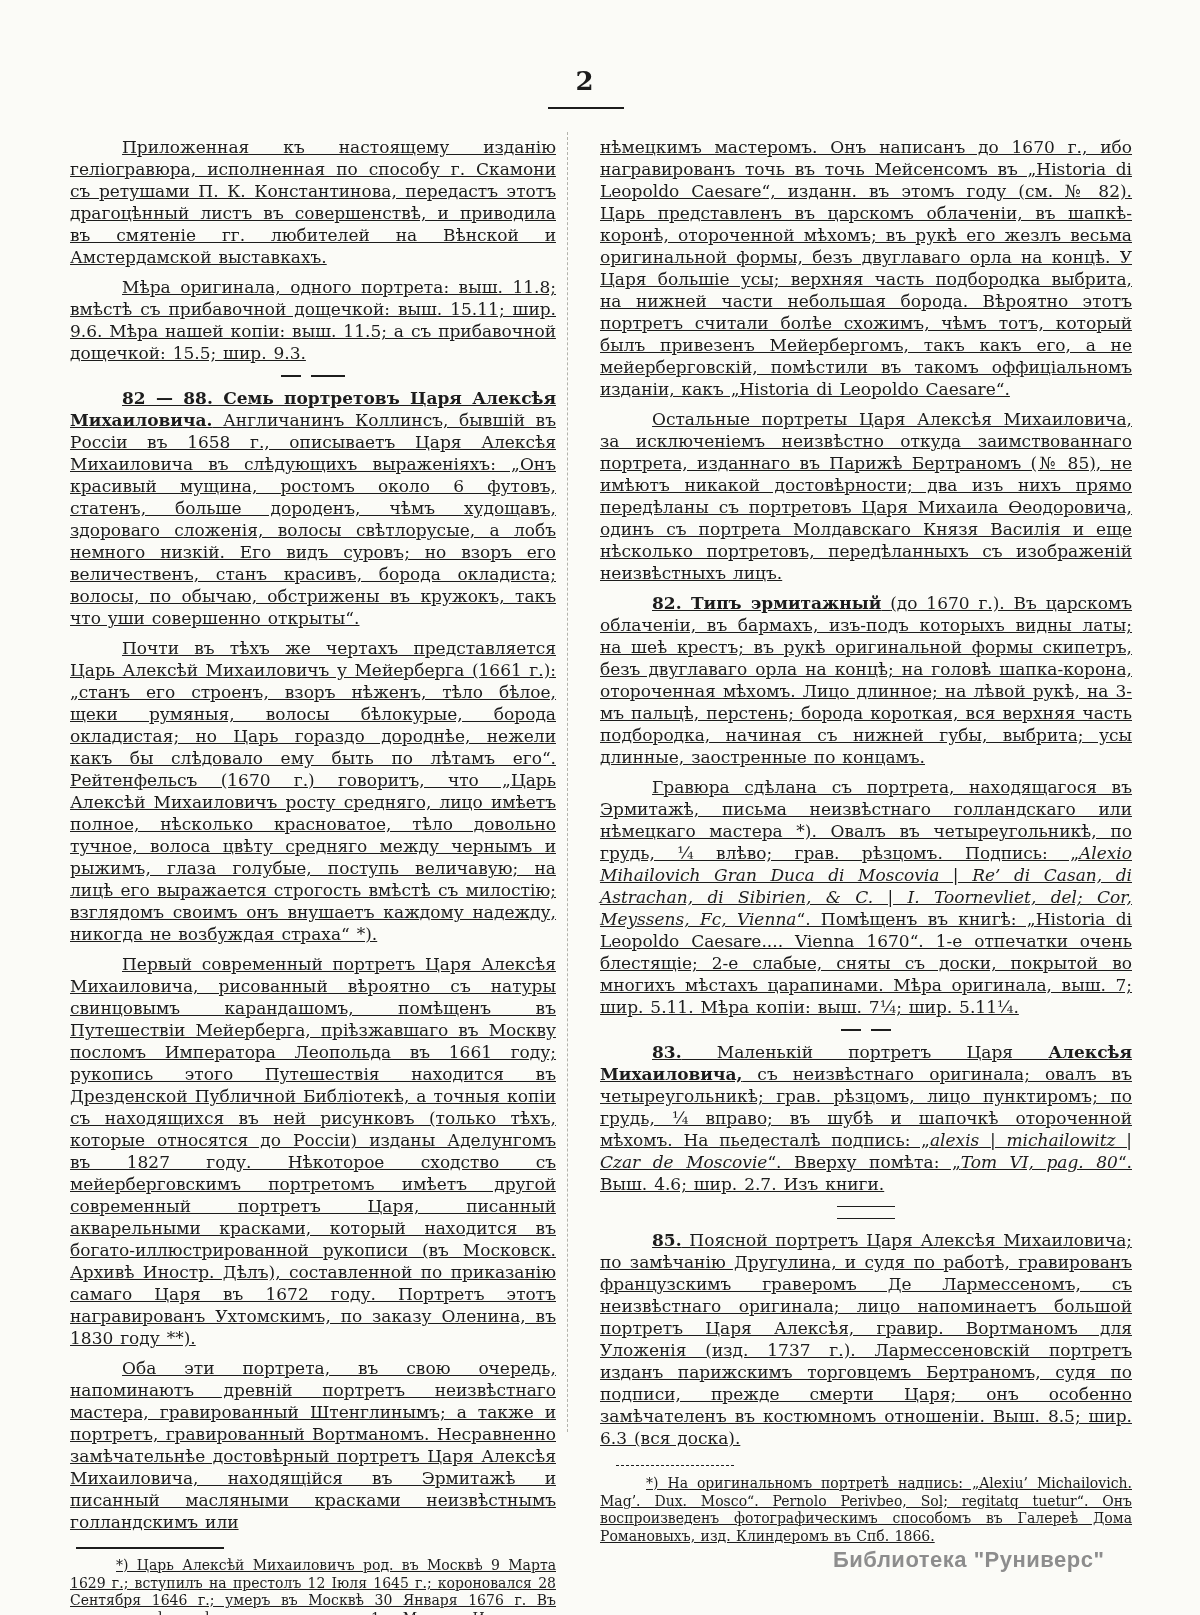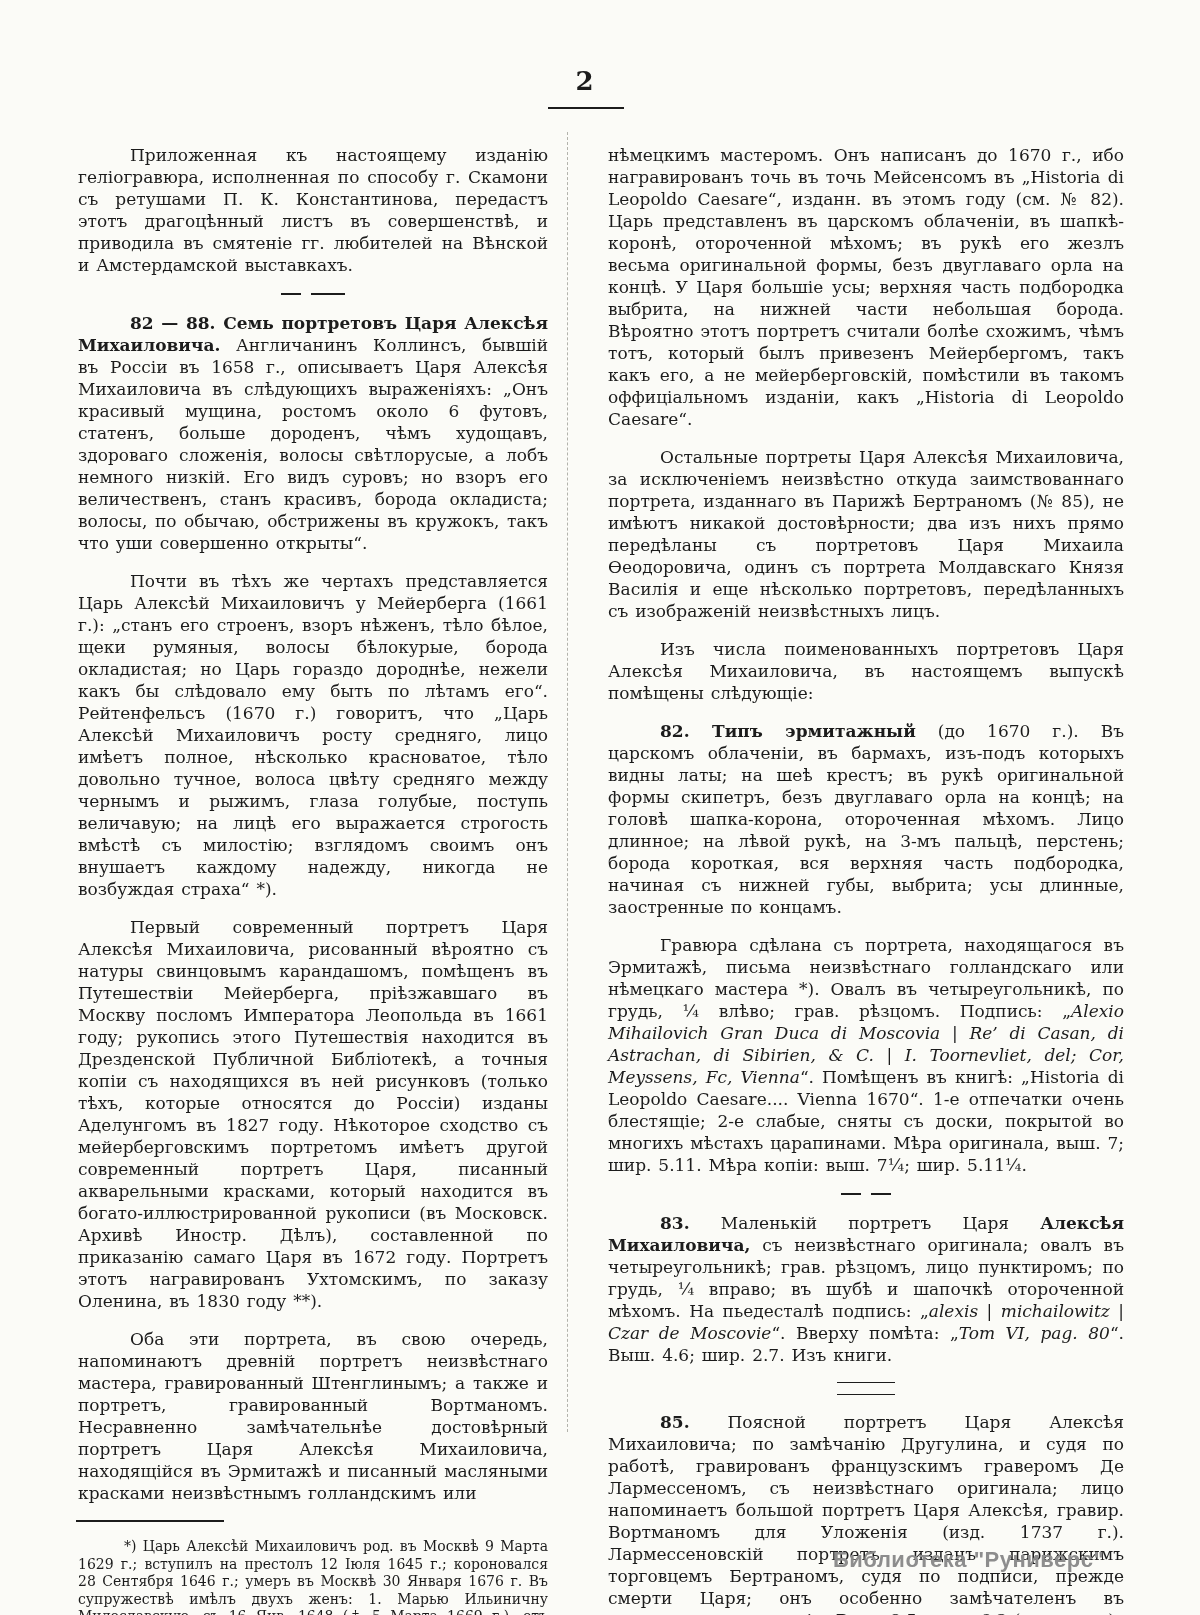--- a/index.html
+++ b/index.html
@@ -19,21 +19,21 @@
     position:absolute;left:548px;top:107px;width:76px;height:0;
     border-top:2px solid #1c1c1c;
   }
   .col-divider{
     position:absolute;left:567px;top:132px;height:1300px;width:0;
     border-left:1px dashed #9b9b94;opacity:.75;
   }
   .col{position:absolute;top:128px;text-align:justify;}
   .col-left{left:62px;width:502px;}
   .col-right{left:592px;width:548px;}
-  p{margin:16px;font-size:17px;line-height:22px;word-spacing:1.5px;}
+  p{margin:8px;font-size:17px;line-height:22px;word-spacing:1.5px;text-decoration:underline;}
   .indent{text-indent:52px;}
   .noindent{text-indent:0;}
   b{font-weight:bold;}
   i{font-style:italic;}
   .gap-top{margin-top:8px;}
   .dash-divider{
     display:flex;justify-content:center;align-items:center;gap:10px;
     margin:10px 0 9px 0;height:4px;
   }
   .dash-divider .d{height:2px;background:#1c1c1c;}
@@ -64,41 +64,41 @@
 
 <div class="page">
 
   <div class="pagenum">2</div>
   <div class="pagenum-rule"></div>
 
   <div class="col-divider"></div>
 
   <div class="col col-left">
     <p class="indent">Приложенная къ настоящему изданію геліогравюра, исполненная по способу г. Скамони съ ретушами П. К. Константинова, передастъ этотъ драгоцѣнный листъ въ совершенствѣ, и приводила въ смятеніе гг. любителей на Вѣнской и Амстердамской выставкахъ.</p>
+    <p class="indent">Мѣра оригинала, одного портрета: выш. 11.8; вмѣстѣ съ прибавочной дощечкой: выш. 15.11; шир. 9.6. Мѣра нашей копіи: выш. 11.5; а съ прибавочной дощечкой: 15.5; шир. 9.3.</p>
 
     <div class="dash-divider">
       <span class="d d-sm"></span>
       <span class="d d-md"></span>
     </div>
 
     <p class="indent"><b>82 — 88. Семь портретовъ Царя Алексѣя Михаиловича.</b> <span>Англичанинъ Коллинсъ, бывшій въ Россіи въ 1658 г., описываетъ Царя Алексѣя Михаиловича въ слѣдующихъ выраженіяхъ: „Онъ красивый мущина, ростомъ около 6 футовъ, статенъ, больше дороденъ, чѣмъ худощавъ, здороваго сложенія, волосы свѣтлорусые, а лобъ немного низкій. Его видъ суровъ; но взоръ его величественъ, станъ красивъ, борода окладиста; волосы, по обычаю, обстрижены въ кружокъ, такъ что уши совершенно открыты“.</span></p>
 
     <p class="indent">Почти въ тѣхъ же чертахъ представляется Царь Алексѣй Михаиловичъ у Мейерберга (1661 г.): „станъ его строенъ, взоръ нѣженъ, тѣло бѣлое, щеки румяныя, волосы бѣлокурые, борода окладистая; но Царь гораздо дороднѣе, нежели какъ бы слѣдовало ему быть по лѣтамъ его“. Рейтенфельсъ (1670 г.) говоритъ, что „Царь Алексѣй Михаиловичъ росту средняго, лицо имѣетъ полное, нѣсколько красноватое, тѣло довольно тучное, волоса цвѣту средняго между чернымъ и рыжимъ, глаза голубые, поступь величавую; на лицѣ его выражается строгость вмѣстѣ съ милостію; взглядомъ своимъ онъ внушаетъ каждому надежду, никогда не возбуждая страха“ *).</p>
     <p class="indent">Первый современный портретъ Царя Алексѣя Михаиловича, рисованный вѣроятно съ натуры свинцовымъ карандашомъ, помѣщенъ въ Путешествіи Мейерберга, пріѣзжавшаго въ Москву посломъ Императора Леопольда въ 1661 году; рукопись этого Путешествія находится въ Дрезденской Публичной Библіотекѣ, а точныя копіи съ находящихся въ ней рисунковъ (только тѣхъ, которые относятся до Россіи) изданы Аделунгомъ въ 1827 году. Нѣкоторое сходство съ мейерберговскимъ портретомъ имѣетъ другой современный портретъ Царя, писанный акварельными красками, который находится въ богато-иллюстрированной рукописи (въ Московск. Архивѣ Иностр. Дѣлъ), составленной по приказанію самаго Царя въ 1672 году. Портретъ этотъ награвированъ Ухтомскимъ, по заказу Оленина, въ 1830 году **).</p>
     <p class="indent">Оба эти портрета, въ свою очередь, напоминаютъ древній портретъ неизвѣстнаго мастера, гравированный Штенглинымъ; а также и портретъ, гравированный Вортманомъ. Несравненно замѣчательнѣе достовѣрный портретъ Царя Алексѣя Михаиловича, находящійся въ Эрмитажѣ и писанный масляными красками неизвѣстнымъ голландскимъ или</p>
 
     <div class="fn-rule-left"></div>
     <p class="fn">*) Царь Алексѣй Михаиловичъ род. въ Москвѣ 9 Марта 1629 г.; вступилъ на престолъ 12 Іюля 1645 г.; короновался 28 Сентября 1646 г.; умеръ въ Москвѣ 30 Января 1676 г. Въ супружествѣ имѣлъ двухъ женъ: 1. Марью Ильиничну Милославскую, съ 16 Янв. 1648 († 5 Марта 1669 г.), отъ которой имѣлъ 13 дѣтей: Димитрія, Алексѣя, Ѳеодора, Симеона, Іоанна, Евдокію, Анну, Марѳу, Софью, Екатерину, Марію, Ѳеодосію и Екатерину. 2. Наталью Кириловну Нарышкину (род. 22 Авг. 1651, умерла 25 Янв. 1694 г.), отъ которой имѣлъ трехъ дѣтей: Петра, Наталью и Ѳеодору. При немъ: въ 1649 г. издано Уложеніе; въ 1654 г. украинскіе казаки съ Гетманомъ Богданомъ Хмѣльницкимъ покорились Россіи; возвращены отъ Польши Смоленскъ, Черниговъ и Кіевъ; въ 1667 — 71 г. усмиренъ бунтъ Стеньки Разина.</p>
 
   </div>
 
   <div class="col col-right">
     <p class="noindent">нѣмецкимъ мастеромъ. Онъ написанъ до 1670 г., ибо награвированъ точь въ точь Мейсенсомъ въ „Historia di Leopoldo Caesare“, изданн. въ этомъ году (см. № 82). Царь представленъ въ царскомъ облаченіи, въ шапкѣ-коронѣ, отороченной мѣхомъ; въ рукѣ его жезлъ весьма оригинальной формы, безъ двуглаваго орла на концѣ. У Царя большіе усы; верхняя часть подбородка выбрита, на нижней части небольшая борода. Вѣроятно этотъ портретъ считали болѣе схожимъ, чѣмъ тотъ, который былъ привезенъ Мейербергомъ, такъ какъ его, а не мейерберговскій, помѣстили въ такомъ оффиціальномъ изданіи, какъ „Historia di Leopoldo Caesare“.</p>
     <p class="indent">Остальные портреты Царя Алексѣя Михаиловича, за исключеніемъ неизвѣстно откуда заимствованнаго портрета, изданнаго въ Парижѣ Бертраномъ (№ 85), не имѣютъ никакой достовѣрности; два изъ нихъ прямо передѣланы съ портретовъ Царя Михаила Ѳеодоровича, одинъ съ портрета Молдавскаго Князя Василія и еще нѣсколько портретовъ, передѣланныхъ съ изображеній неизвѣстныхъ лицъ.</p>
-    <p class="indent">Изъ числа поименованныхъ портретовъ Царя Алексѣя Михаиловича, въ настоящемъ выпускѣ помѣщены слѣдующіе:</p>
 
     <p class="indent gap-top"><b>82. Типъ эрмитажный</b> <span>(до 1670 г.). Въ царскомъ облаченіи, въ бармахъ, изъ-подъ которыхъ видны латы; на шеѣ крестъ; въ рукѣ оригинальной формы скипетръ, безъ двуглаваго орла на концѣ; на головѣ шапка-корона, отороченная мѣхомъ. Лицо длинное; на лѣвой рукѣ, на 3-мъ пальцѣ, перстень; борода короткая, вся верхняя часть подбородка, начиная съ нижней губы, выбрита; усы длинные, заостренные по концамъ.</span></p>
 
     <p class="indent gap-top"><span>Гравюра сдѣлана съ портрета, находящагося въ Эрмитажѣ, письма неизвѣстнаго голландскаго или нѣмецкаго мастера *). Овалъ въ четыреугольникѣ, по грудь, ¼ влѣво; грав. рѣзцомъ. Подпись: „</span><i>Alexio Mihailovich Gran Duca di Moscovia | Re’ di Casan, di Astrachan, di Sibirien, &amp; C. | I. Toornevliet, del; Cor, Meyssens, Fc, Vienna</i><span>“. Помѣщенъ въ книгѣ: „Historia di Leopoldo Caesare.... Vienna 1670“. 1-е отпечатки очень блестящіе; 2-е слабые, сняты съ доски, покрытой во многихъ мѣстахъ царапинами. Мѣра оригинала, выш. 7; шир. 5.11. Мѣра копіи: выш. 7¼; шир. 5.11¼.</span></p>
 
     <div class="dash-divider">
       <span class="d d-sm"></span>
       <span class="d d-sm"></span>
     </div>
 

